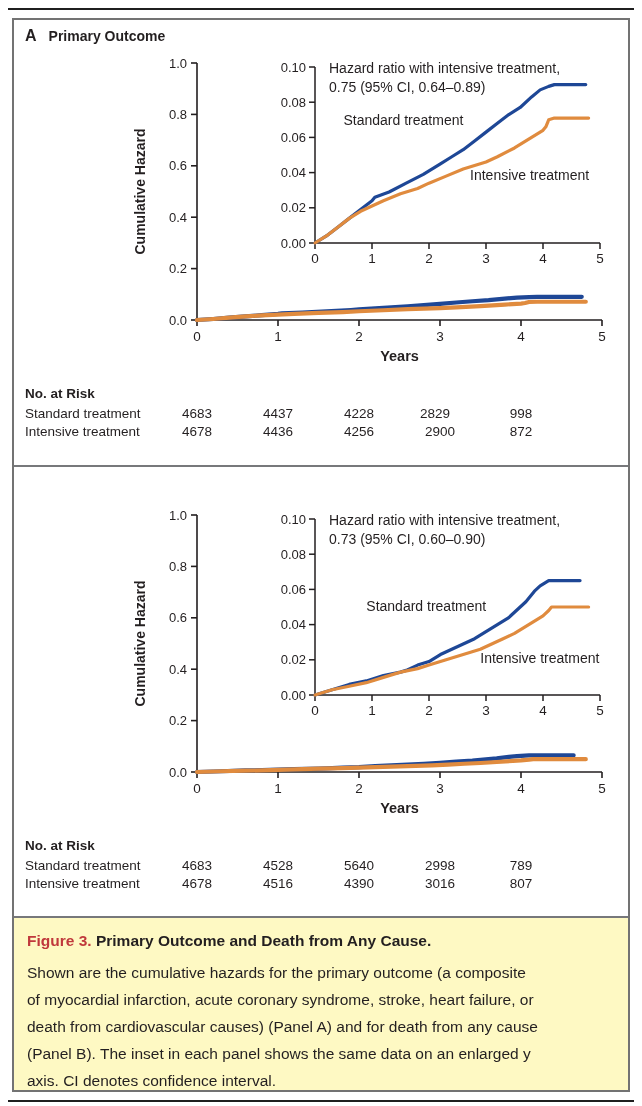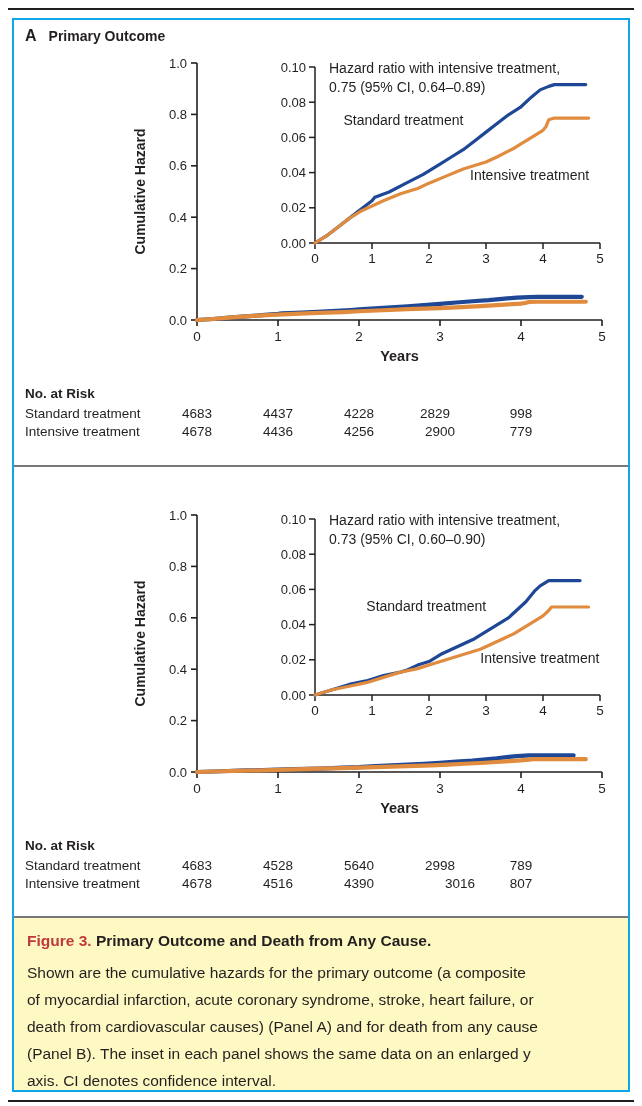--- a/index.html
+++ b/index.html
@@ -2,21 +2,21 @@
 <html><head>
 <meta charset="utf-8">
 <style>
   html,body{margin:0;padding:0;background:#fff;}
   .page{position:relative;width:642px;height:1106px;background:#fff;
         font-family:"Liberation Sans",sans-serif;color:#231f20;overflow:hidden;}
   .rule{position:absolute;left:8px;right:8px;height:2px;background:#1f1f1f;}
   .rule-top{top:8px;}
   .rule-bottom{top:1100px;}
   .frame{position:absolute;left:12px;top:18px;width:614px;height:1070px;
-         border:2px solid #0ea5e9;background:#fff;}
+         border:2px solid #737373;background:#fff;}
   .panel-head{position:absolute;left:11px;white-space:nowrap;}
   .panel-head .letter{font-size:16px;font-weight:bold;margin-right:12px;}
   .panel-head .ptitle{font-size:14px;font-weight:bold;}
   svg.chart{position:absolute;left:0;display:block;}
   svg.chart text{fill:#231f20;font-family:"Liberation Sans",sans-serif;}
   .divider{position:absolute;left:0;right:0;height:2px;background:#77787b;}
   .risk{position:absolute;left:0;width:608px;font-size:13.5px;}
   .risk .risk-title{font-weight:bold;margin-left:11px;height:20px;}
   .risk-row{position:relative;height:18px;}
   .risk-row .risk-row-label{position:absolute;left:11px;white-space:nowrap;}
@@ -109,21 +109,21 @@
           <span class="risk-value" style="left: 345px;">4228</span>
           <span class="risk-value" style="left: 421px;">2829</span>
           <span class="risk-value" style="left: 507px;">998</span>
         </div>
         <div class="risk-row">
           <span class="risk-row-label">Intensive treatment</span>
           <span class="risk-value" style="left: 183px;">4678</span>
           <span class="risk-value" style="left: 264px;">4436</span>
           <span class="risk-value" style="left: 345px;">4256</span>
           <span class="risk-value" style="left: 426px;">2900</span>
-          <span class="risk-value" style="left: 507px;">779</span>
+          <span class="risk-value" style="left: 507px;">872</span>
         </div>
       </div>
 
     <div class="divider" style="top:445px"></div>
 
     <svg class="chart" id="chart-b" style="top:480px" width="614" height="330" viewBox="0 0 614 330">
         <path d="M183,15 L183,272 L588,272" fill="none" stroke="#231f20" stroke-width="1.6"></path>
         <line x1="183" y1="272" x2="177" y2="272" stroke="#231f20" stroke-width="1.6"></line>
         <text x="173" y="276.5" text-anchor="end" font-size="13">0.0</text>
         <line x1="183" y1="220.6" x2="177" y2="220.6" stroke="#231f20" stroke-width="1.6"></line>
@@ -192,21 +192,21 @@
           <span class="risk-value" style="left: 264px;">4528</span>
           <span class="risk-value" style="left: 345px;">5640</span>
           <span class="risk-value" style="left: 426px;">2998</span>
           <span class="risk-value" style="left: 495px; margin-left: 12px;">789</span>
         </div>
         <div class="risk-row">
           <span class="risk-row-label">Intensive treatment</span>
           <span class="risk-value" style="left: 183px;">4678</span>
           <span class="risk-value" style="left: 264px;">4516</span>
           <span class="risk-value" style="left: 345px; text-align: right;">4390</span>
-          <span class="risk-value" style="left: 426px; margin-left: 20px;">3016</span>
+          <span class="risk-value" style="left: 426px;">3016</span>
           <span class="risk-value" style="left: 507px;">807</span>
         </div>
       </div>
 
     <div class="divider" style="top:896px"></div>
 
     <div class="caption">
       <div class="cap-title">
         <span class="cap-label">Figure 3.</span>
         <span>Primary Outcome and Death from Any Cause.</span>

